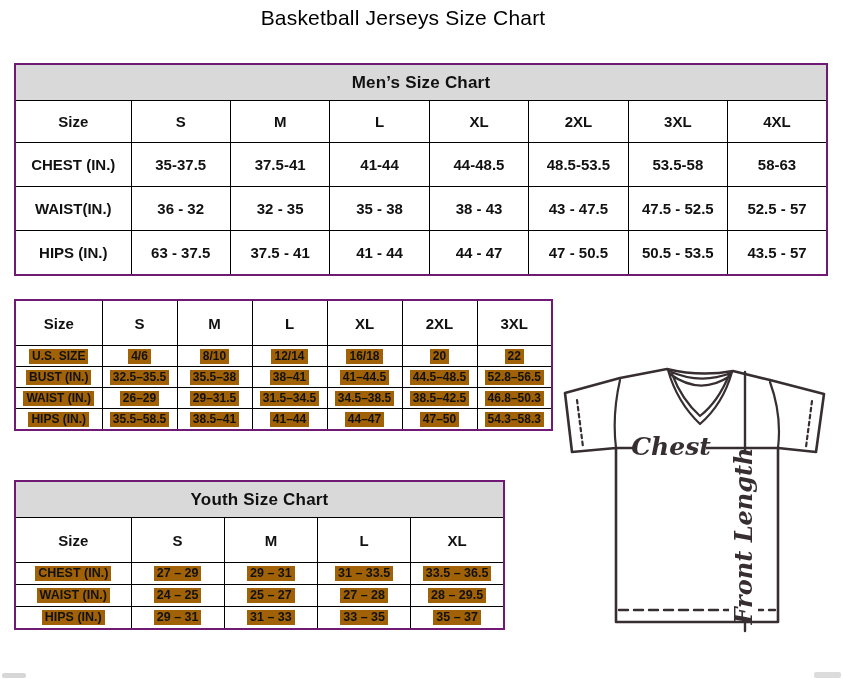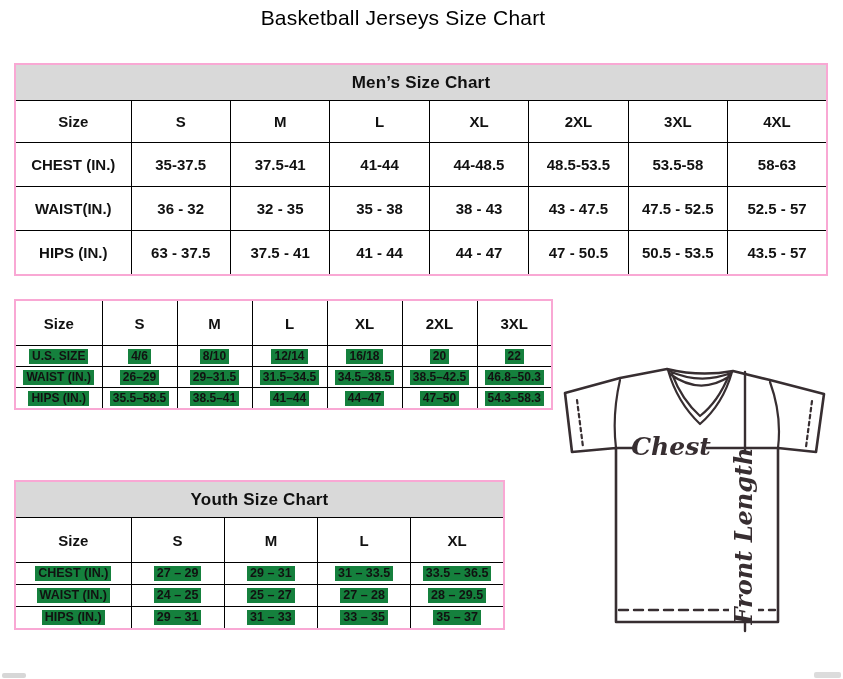--- a/index.html
+++ b/index.html
@@ -1,37 +1,37 @@
 <!DOCTYPE html>
 <html><head>
 <meta charset="utf-8">
 <style>
   html,body{margin:0;padding:0;background:#fff;}
   #page{position:relative;width:843px;height:679px;background:#ffffff;overflow:hidden;
         font-family:"Liberation Sans",sans-serif;color:#000;}
   #page-title{position:absolute;left:0;top:6px;width:806px;text-align:center;
               font-size:21px;font-weight:normal;letter-spacing:0.2px;}
   table{position:absolute;border-collapse:collapse;table-layout:fixed;background:#fff;
-        border:2px solid #f9a8d4;padding-left:35px;}
+        border:2px solid #701a75;padding-left:35px;}
   td{border:1px solid #000;text-align:center;vertical-align:middle;font-weight:bold;
      color:#111;padding:0;overflow:hidden;white-space:nowrap;}
   td.band{background:#d9d9d9;font-size:17px;height:35px;letter-spacing:0.2px;}
   #mens-table{left:14px;top:63px;width:814px;}
   #mens-table col.label-col{width:116px;}
   #mens-table tr.size-row td{height:41px;font-size:15px;}
   #mens-table tr.data-row td{height:43px;font-size:15px;}
   #womens-table{left:14px;top:299px;width:539px;}
   #womens-table col.label-col{width:87px;}
   #womens-table tr.size-row td{height:44px;font-size:15px;}
   #womens-table tr.data-row td{height:20px;font-size:12px;}
   #youth-table{left:14px;top:480px;width:491px;}
   #youth-table col.label-col{width:116px;}
   #youth-table tr.size-row td{height:44px;font-size:15px;}
   #youth-table tr.data-row td{height:21px;font-size:12.5px;}
-  .hl{background:#15803d;padding:0 3px;display:inline-block;line-height:1.25;text-align:center;}
+  .hl{background:#a16207;padding:0 3px;display:inline-block;line-height:1.25;text-align:center;}
   #jersey-diagram{position:absolute;left:556px;top:360px;width:277px;height:300px;}
   .sb-thumb{position:absolute;background:#d7d7d7;border-radius:2px;}
   #sb-left{left:2px;top:673px;width:24px;height:5px;}
   #sb-right{left:814px;top:672px;width:27px;height:6px;background:#dcdcdc;}
 </style>
 </head>
 <body>
 
 <div id="page">
 
@@ -117,20 +117,29 @@
         <tr class="data-row">
           <td><span class="hl">U.S. SIZE</span></td>
           <td><span class="hl">4/6</span></td>
           <td><span class="hl">8/10</span></td>
           <td><span class="hl">12/14</span></td>
           <td><span class="hl">16/18</span></td>
           <td><span class="hl">20</span></td>
           <td><span class="hl">22</span></td>
         </tr>
         <tr class="data-row">
+          <td><span class="hl">BUST (IN.)</span></td>
+          <td><span class="hl">32.5–35.5</span></td>
+          <td><span class="hl">35.5–38</span></td>
+          <td><span class="hl">38–41</span></td>
+          <td><span class="hl">41–44.5</span></td>
+          <td><span class="hl">44.5–48.5</span></td>
+          <td><span class="hl">52.8–56.5</span></td>
+        </tr>
+        <tr class="data-row">
           <td><span class="hl">WAIST (IN.)</span></td>
           <td><span class="hl">26–29</span></td>
           <td><span class="hl">29–31.5</span></td>
           <td><span class="hl">31.5–34.5</span></td>
           <td><span class="hl">34.5–38.5</span></td>
           <td><span class="hl">38.5–42.5</span></td>
           <td><span class="hl">46.8–50.3</span></td>
         </tr>
         <tr class="data-row">
           <td><span class="hl">HIPS (IN.)</span></td>

